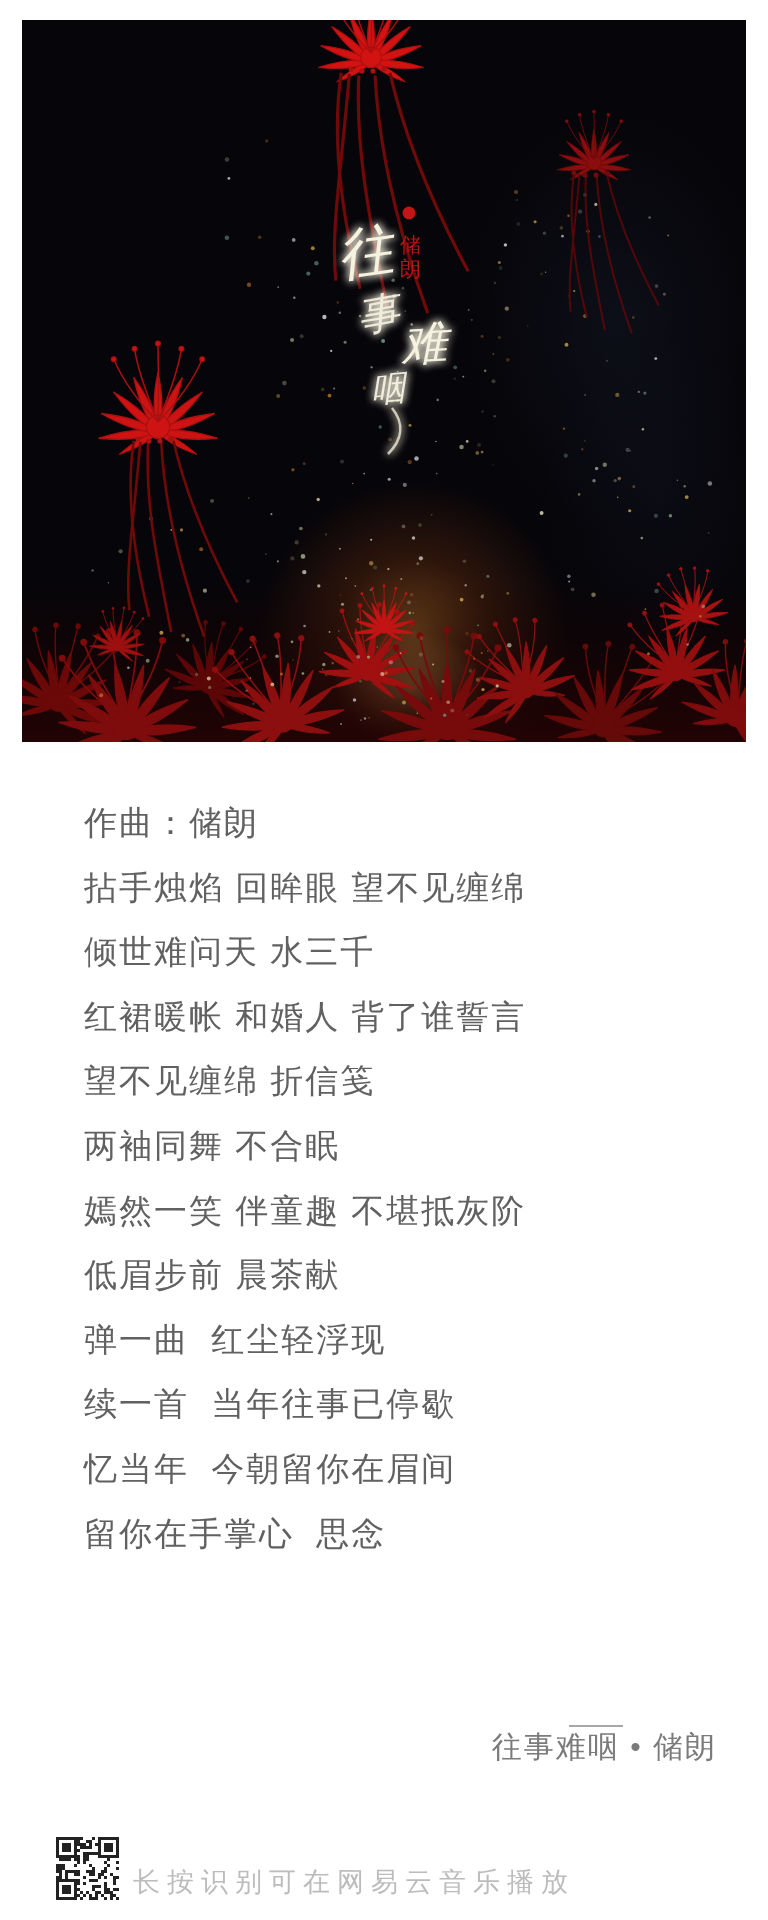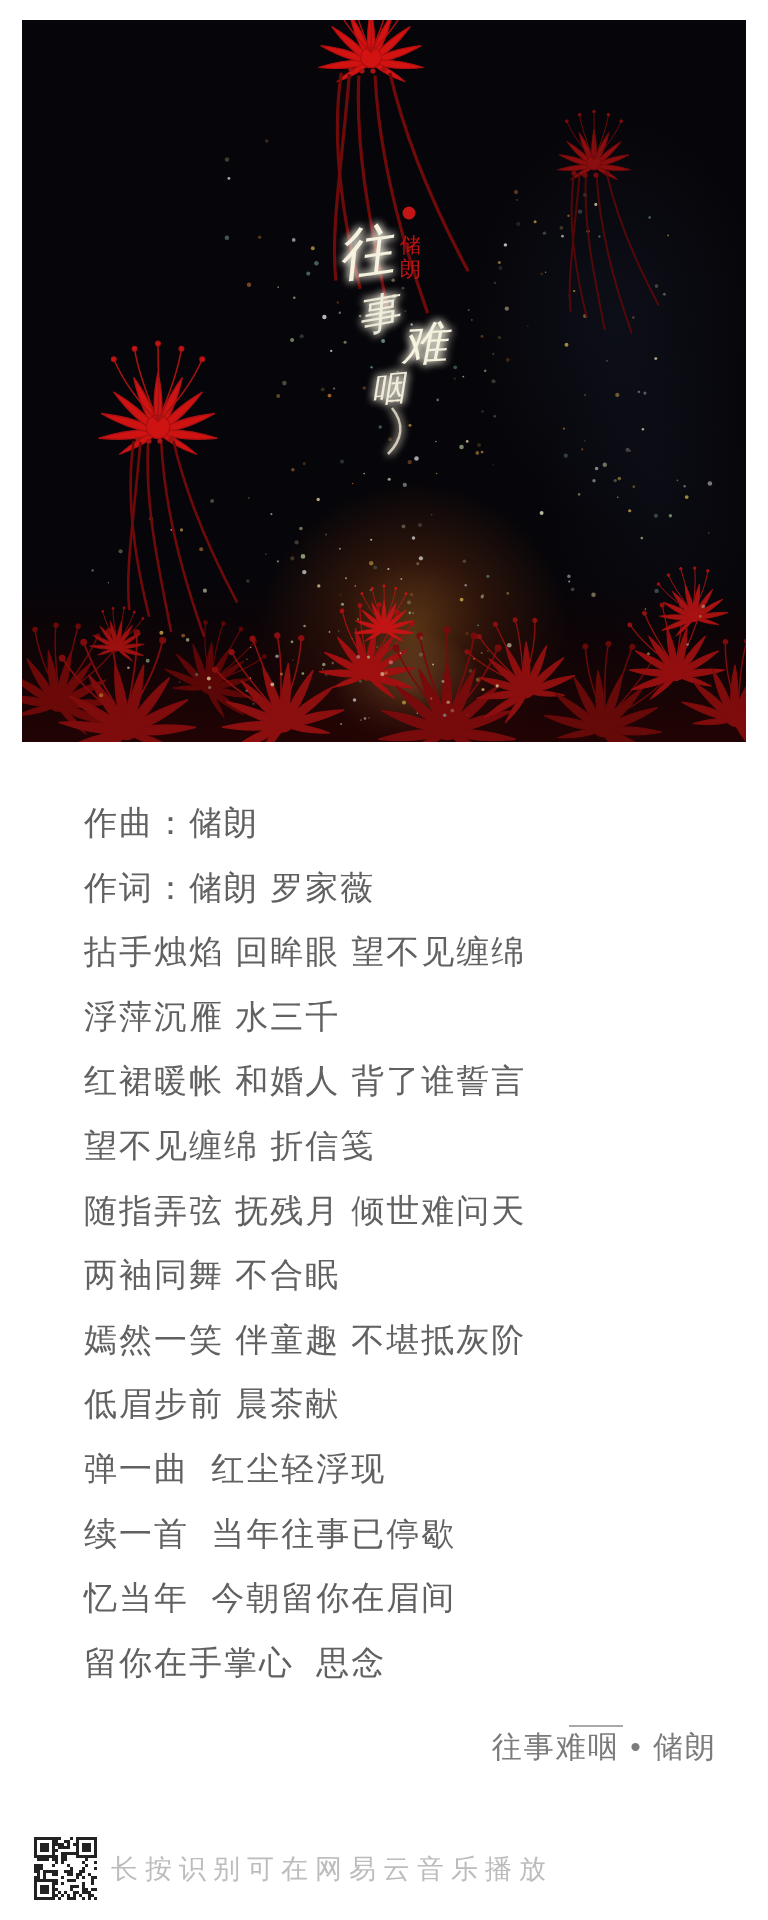--- a/index.html
+++ b/index.html
@@ -17,21 +17,21 @@
   .line{
     font-size:33px;line-height:64.6px;color:#616161;
     letter-spacing:2px;white-space:pre-wrap;margin-left:42px;
   }
   .attribution{
     position:absolute;top:1725px;right:51px;height:46px;
     display:flex;align-items:center;
     font-size:30px;color:#7b7b7b;letter-spacing:2px;white-space:pre;flex-direction:column;
   }
   .dash{display:inline-block;width:54px;height:2px;background:#a9a9a9;margin-right:16px;}
-  .footer{position:absolute;left:34px;top:1837px;display:flex;align-items:center;}
+  .footer{position:absolute;left:56px;top:1837px;display:flex;align-items:flex-end;}
   .qr{width:63px;height:63px;background:#ffffff;}
   .caption{margin-left:14px;font-size:27px;color:#bcbcbc;letter-spacing:7px;white-space:nowrap;}
 </style>
 </head>
 <body>
 
 <main>
 
   <div class="cover">
     <svg viewBox="0 0 724 722" xmlns="http://www.w3.org/2000/svg">
@@ -448,26 +448,24 @@
         <text x="338" y="312" font-size="42" opacity="0.92" transform="rotate(-10 338 312)">事</text>
         <text x="380" y="340" font-size="46" transform="rotate(-3 380 340)">难</text>
         <text x="350" y="382" font-size="34" opacity="0.95" transform="rotate(-5 350 382)">咽</text>
         <path d="M370,388 C383,404 380,420 366,434" stroke="#efe9d2" stroke-width="2.6" fill="none" opacity="0.8"></path>
       </g>
     </svg>
   </div>
 
   <section class="text-block">
     <div class="line">作曲：储朗</div>
-    <div class="line">作词：储朗 罗家薇</div>
     <div class="line">拈手烛焰 回眸眼 望不见缠绵</div>
-    <div class="line">浮萍沉雁 水三千</div>
+    <div class="line">倾世难问天 水三千</div>
     <div class="line">红裙暖帐 和婚人 背了谁誓言</div>
     <div class="line">望不见缠绵 折信笺</div>
-    <div class="line">随指弄弦 抚残月 倾世难问天</div>
     <div class="line">两袖同舞 不合眠</div>
     <div class="line">嫣然一笑 伴童趣 不堪抵灰阶</div>
     <div class="line">低眉步前 晨茶献</div>
     <div class="line">弹一曲  红尘轻浮现</div>
     <div class="line">续一首  当年往事已停歇</div>
     <div class="line">忆当年  今朝留你在眉间</div>
     <div class="line">留你在手掌心  思念</div>
   </section>
 
   <div class="attribution">

